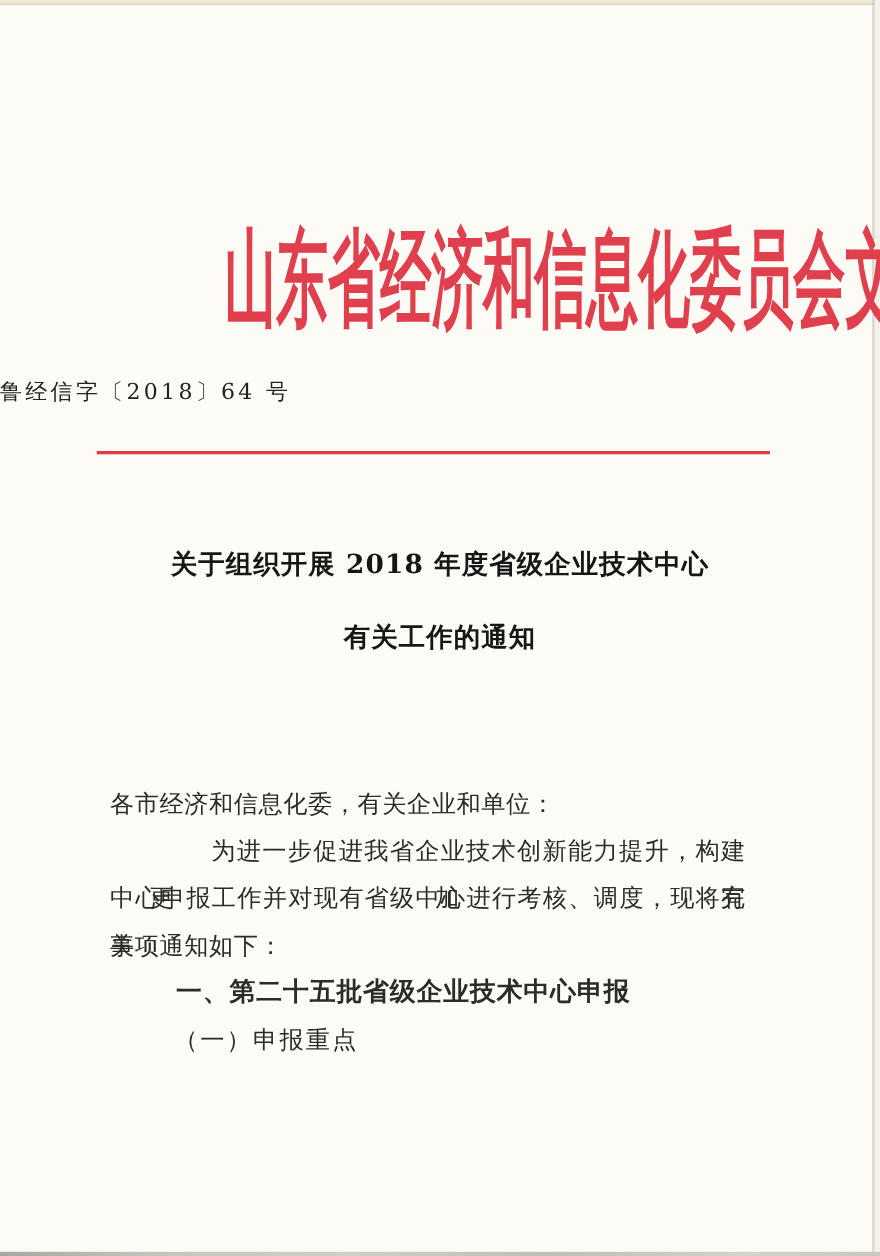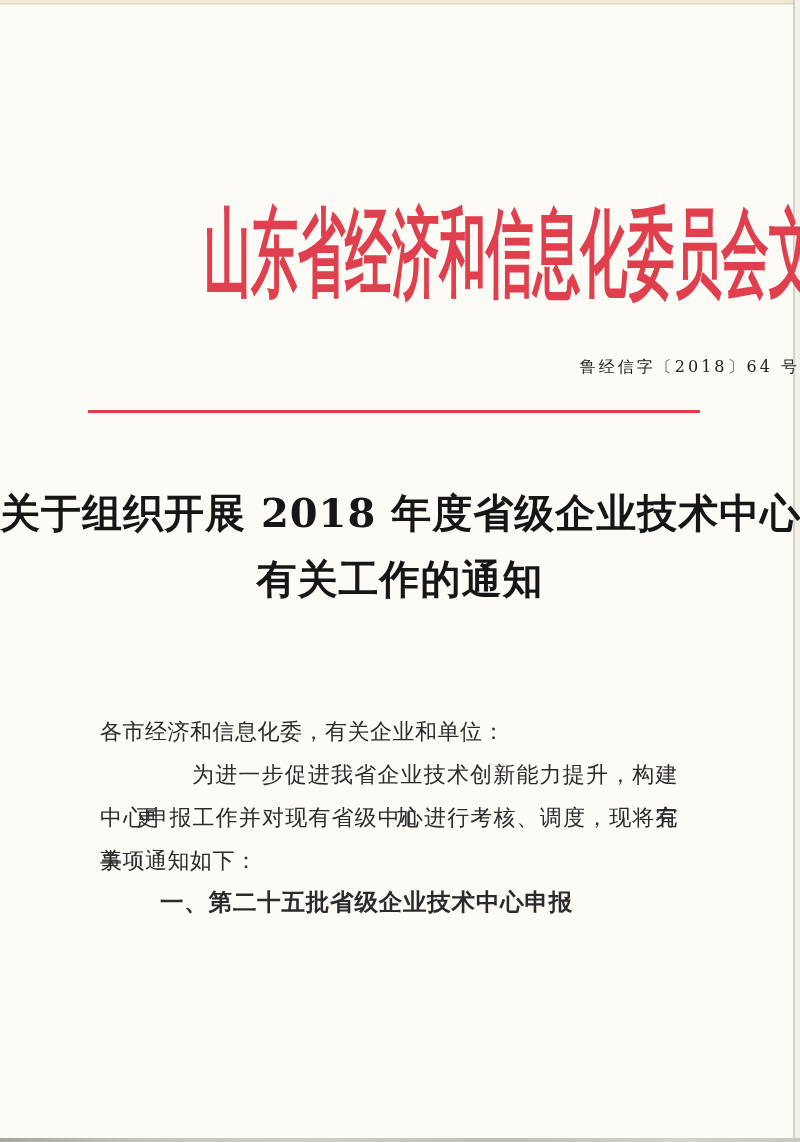--- a/index.html
+++ b/index.html
@@ -42,36 +42,35 @@
     font-size:96px;line-height:102px;
     font-weight:700;
     color:var(--header-red);
     white-space:nowrap;
     transform:scaleX(0.49);
     transform-origin:50% 50%;
     font-family:"DejaVu Serif", serif;
   }
   .doc-number{
     position:absolute;left:0;right:0;top:342px;
-    text-align:right;
-    font-size:16px;line-height:28px;
+    text-align:left;
+    font-size:20px;line-height:28px;
     letter-spacing:3px;
     color:#222;
-    margin-top:11px;
   }
   .red-rule{
     position:absolute;left:88px;top:410px;
     width:612px;height:3px;
     background:var(--rule-red);
   }
   
   .doc-title{
     position:absolute;left:0;right:0;
     text-align:center;
-    font-size:40px;line-height:38px;
+    font-size:24px;line-height:38px;
     font-weight:700;
     color:var(--title-black);
     letter-spacing:1px;
     white-space:nowrap;
   }
   .doc-title.l1{top:494px;}
   .doc-title.l2{top:560px;}
   
   .body-block{
     position:absolute;left:100px;top:710px;width:578px;
@@ -118,13 +117,14 @@
 
 <div class="doc-title l1">关于组织开展 2018 年度省级企业技术中心</div>
 <div class="doc-title l2">有关工作的通知</div>
 
 <div class="body-block">
   <div class="line">各市经济和信息化委，有关企业和单位：</div>
   <div class="line just indent">为进一步促进我省企业技术创新能力提升，构建更加完</div>
   <div class="line just">中心申报工作并对现有省级中心进行考核、调度，现将有关</div>
   <div class="line">事项通知如下：</div>
   <div class="line section">一、第二十五批省级企业技术中心申报</div>
+  <div class="line subsection">（一）申报重点</div>
 </div>
 
 </body></html>

